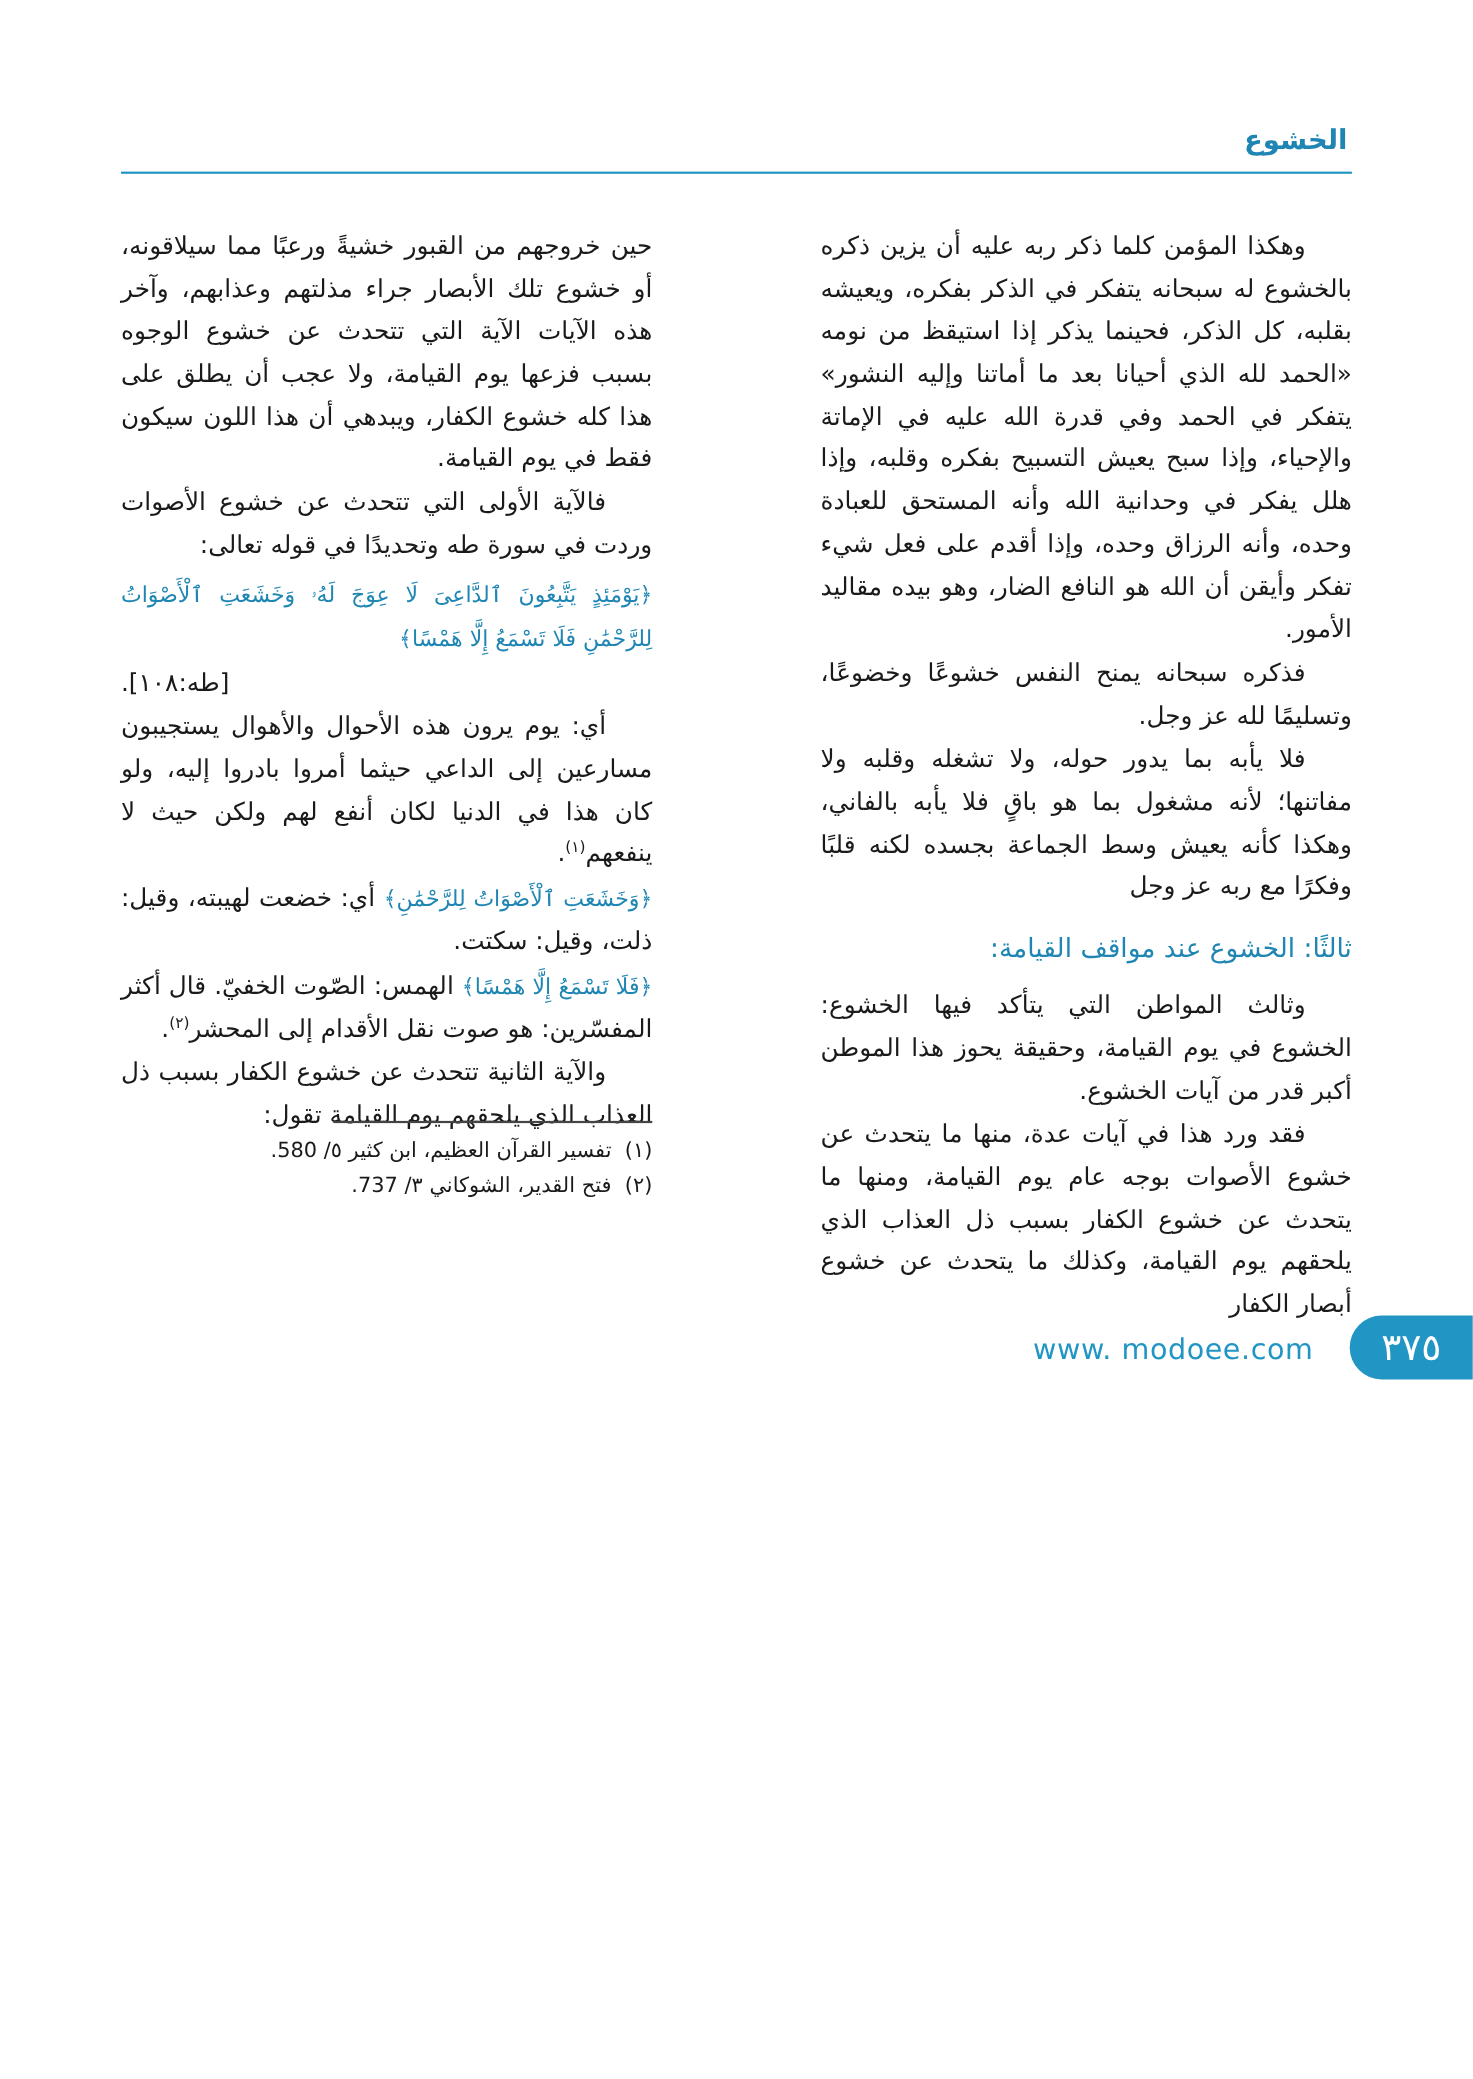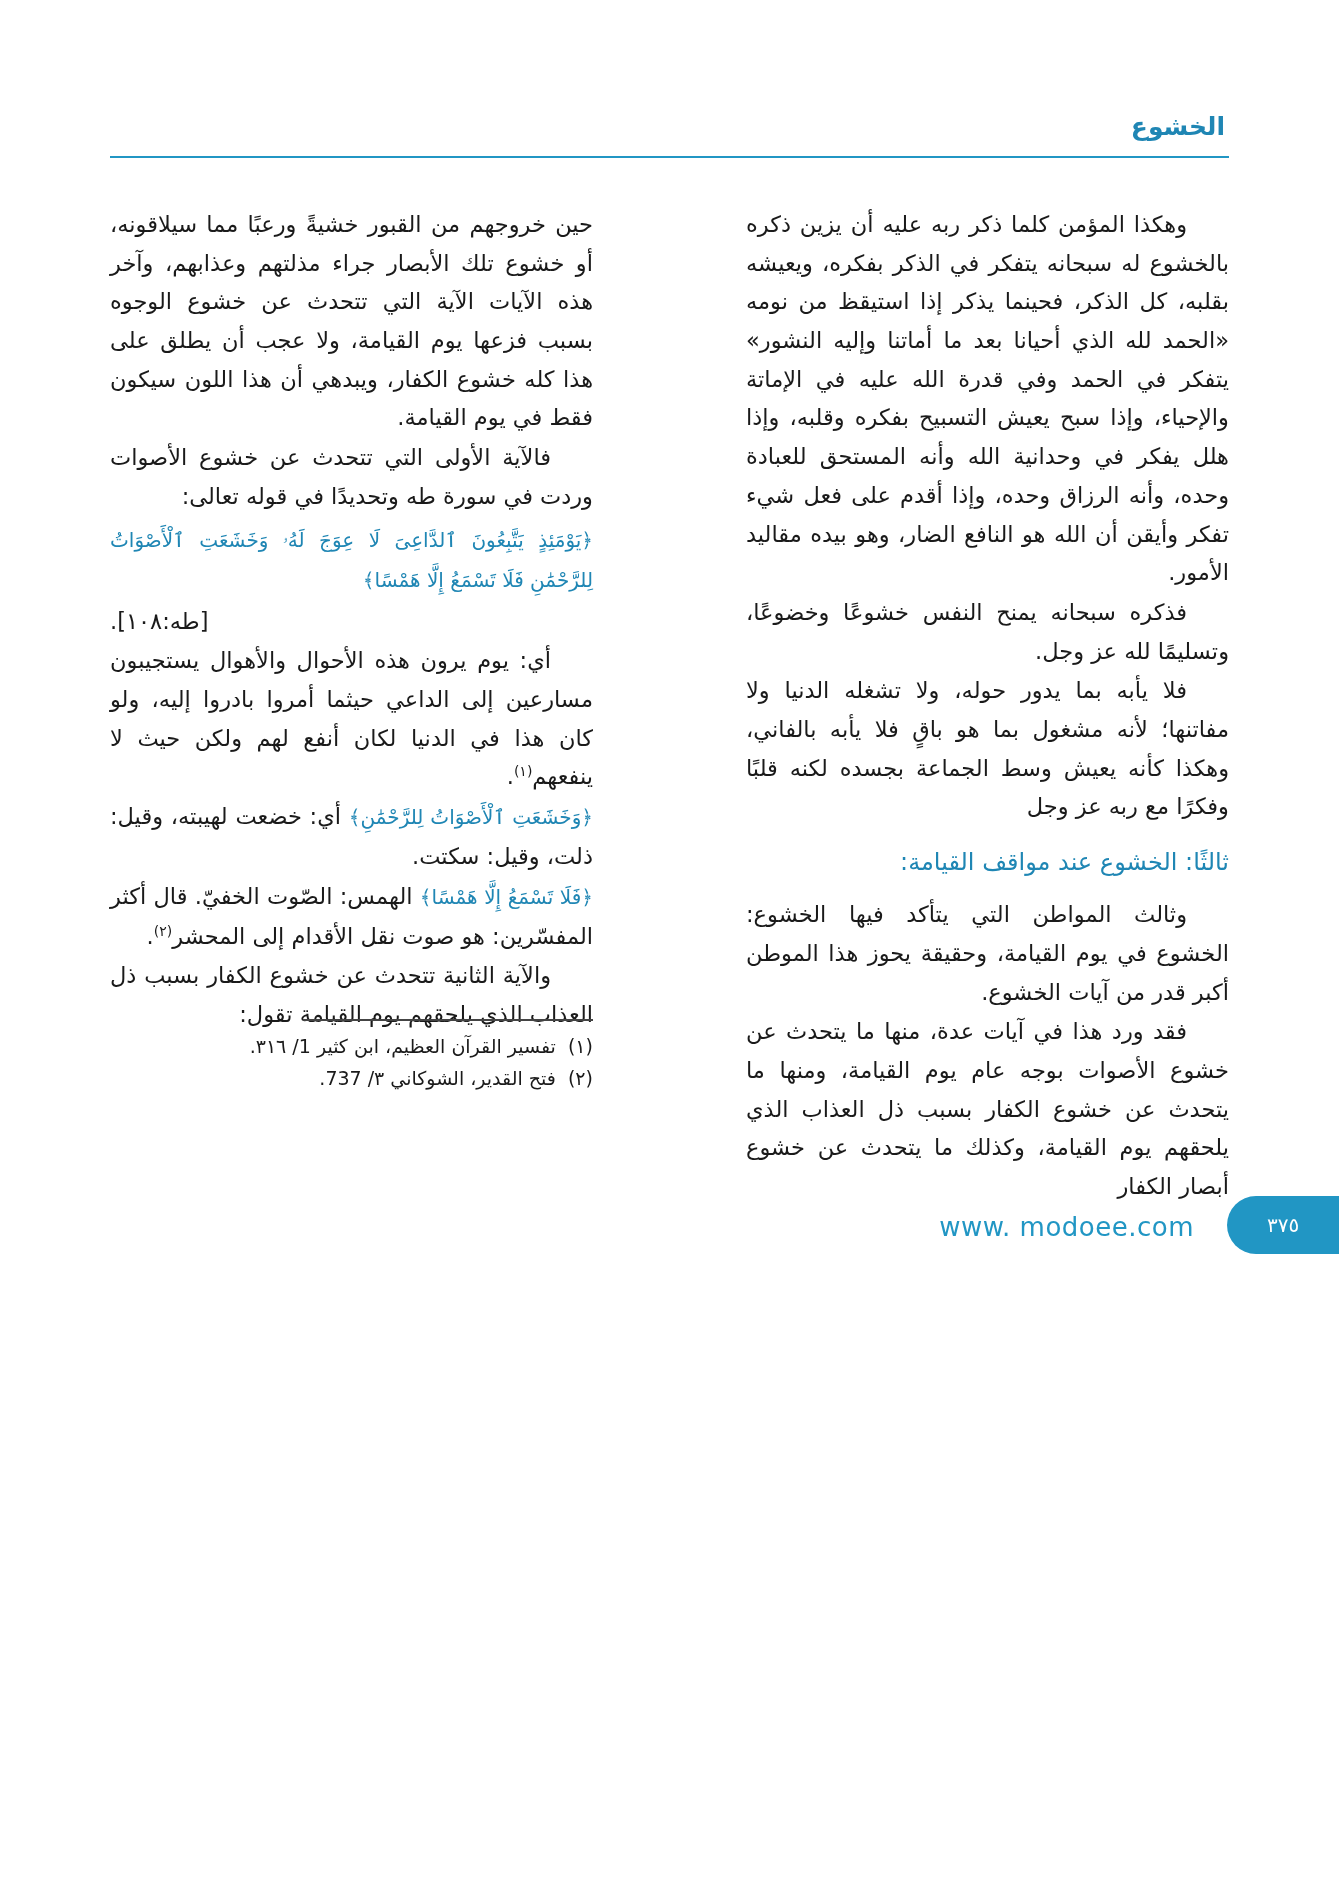--- a/index.html
+++ b/index.html
@@ -124,21 +124,21 @@
     height: 58px;
     background: #2196c4;
     border-top-left-radius: 29px;
     border-bottom-left-radius: 29px;
     display: flex;
     align-items: center;
     justify-content: center;
   }
   .footer-page-num {
     color: #ffffff;
-    font-size: 20px;
+    font-size: 34px;
     letter-spacing: 1px;
   }
   .footer-url {
     position: absolute;
     bottom: 82px;
     right: 145px;
     font-size: 26px;
     color: #2196c4;
     direction: ltr;
     letter-spacing: 0.5px;
@@ -150,21 +150,21 @@
 <div class="page">
 
   <div class="header">
     <div class="header-title">الخشوع</div>
     <div class="header-rule"></div>
   </div>
 
   <div class="col col-right">
     <p class="indent">وهكذا المؤمن كلما ذكر ربه عليه أن يزين ذكره بالخشوع له سبحانه يتفكر في الذكر بفكره، ويعيشه بقلبه، كل الذكر، فحينما يذكر إذا استيقظ من نومه «الحمد لله الذي أحيانا بعد ما أماتنا وإليه النشور» يتفكر في الحمد وفي قدرة الله عليه في الإماتة والإحياء، وإذا سبح يعيش التسبيح بفكره وقلبه، وإذا هلل يفكر في وحدانية الله وأنه المستحق للعبادة وحده، وأنه الرزاق وحده، وإذا أقدم على فعل شيء تفكر وأيقن أن الله هو النافع الضار، وهو بيده مقاليد الأمور.</p>
     <p class="indent">فذكره سبحانه يمنح النفس خشوعًا وخضوعًا، وتسليمًا لله عز وجل.</p>
-    <p class="indent">فلا يأبه بما يدور حوله، ولا تشغله الدنيا ولا مفاتنها؛ لأنه مشغول بما هو باقٍ فلا يأبه بالفاني، وهكذا كأنه يعيش وسط الجماعة بجسده لكنه قلبًا وفكرًا مع ربه عز وجل</p>
+    <p class="indent">فلا يأبه بما يدور حوله، ولا تشغله وقلبه ولا مفاتنها؛ لأنه مشغول بما هو باقٍ فلا يأبه بالفاني، وهكذا كأنه يعيش وسط الجماعة بجسده لكنه قلبًا وفكرًا مع ربه عز وجل</p>
     <div class="subhead">ثالثًا: الخشوع عند مواقف القيامة:</div>
     <p class="indent">وثالث المواطن التي يتأكد فيها الخشوع: الخشوع في يوم القيامة، وحقيقة يحوز هذا الموطن أكبر قدر من آيات الخشوع.</p>
     <p class="indent">فقد ورد هذا في آيات عدة، منها ما يتحدث عن خشوع الأصوات بوجه عام يوم القيامة، ومنها ما يتحدث عن خشوع الكفار بسبب ذل العذاب الذي يلحقهم يوم القيامة، وكذلك ما يتحدث عن خشوع أبصار الكفار</p>
   </div>
 
   <div class="col col-left">
     <p>حين خروجهم من القبور خشيةً ورعبًا مما سيلاقونه، أو خشوع تلك الأبصار جراء مذلتهم وعذابهم، وآخر هذه الآيات الآية التي تتحدث عن خشوع الوجوه بسبب فزعها يوم القيامة، ولا عجب أن يطلق على هذا كله خشوع الكفار، ويبدهي أن هذا اللون سيكون فقط في يوم القيامة.</p>
     <p class="indent">فالآية الأولى التي تتحدث عن خشوع الأصوات وردت في سورة طه وتحديدًا في قوله تعالى:</p>
     <p class="quran quran-block">﴿يَوْمَئِذٍ يَتَّبِعُونَ ٱلدَّاعِىَ لَا عِوَجَ لَهُۥ وَخَشَعَتِ ٱلْأَصْوَاتُ لِلرَّحْمَٰنِ فَلَا تَسْمَعُ إِلَّا هَمْسًا﴾</p>
     <p style="text-align:left;">[طه:١٠٨].</p>
@@ -179,21 +179,21 @@
       <span class="quran ayah-inline">﴿فَلَا تَسْمَعُ إِلَّا هَمْسًا﴾</span>
       <span>الهمس: الصّوت الخفيّ. قال أكثر المفسّرين: هو صوت نقل الأقدام إلى المحشر</span><sup class="fn">(٢)</sup>.
     </p>
     <p class="indent">والآية الثانية تتحدث عن خشوع الكفار بسبب ذل العذاب الذي يلحقهم يوم القيامة تقول:</p>
   </div>
 
   <div class="footnotes">
     <div class="fn-rule"></div>
     <div class="fn-line">
       <span class="fn-num">(١)</span>
-      <span>تفسير القرآن العظيم، ابن كثير 1/ ٣١٦.</span>
+      <span>تفسير القرآن العظيم، ابن كثير ٥/ 580.</span>
     </div>
     <div class="fn-line">
       <span class="fn-num">(٢)</span>
       <span>فتح القدير، الشوكاني ٣/ 737.</span>
     </div>
   </div>
 
   <div class="footer-tab">
     <span class="footer-page-num">٣٧٥</span>
   </div>

